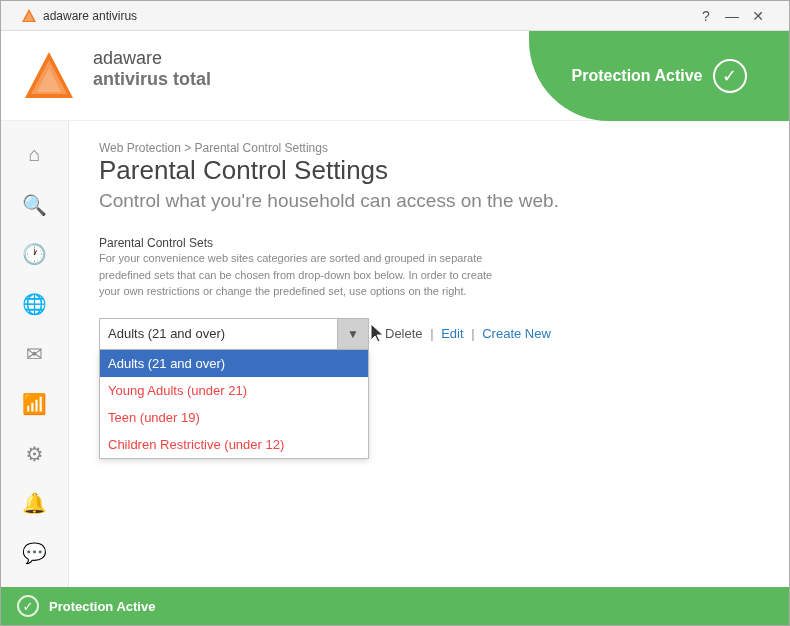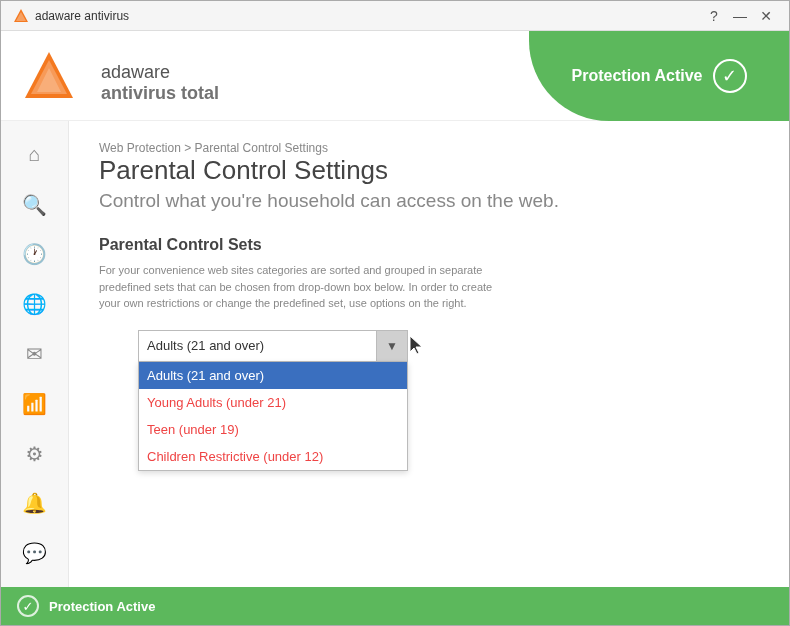--- a/index.html
+++ b/index.html
@@ -23,21 +23,21 @@
       position: relative;
     }
 
     
     .title-bar {
       height: 30px;
       background: #f5f5f5;
       border-bottom: 1px solid #ddd;
       display: flex;
       align-items: center;
-      padding: 0 12px;
+      padding: 0 20px;
       flex-shrink: 0;
     }
     .title-bar-icon {
       width: 16px;
       height: 16px;
       margin-right: 6px;
     }
     .title-bar-text {
       font-size: 12px;
       color: #333;
@@ -74,22 +74,22 @@
       background: #fff;
       display: flex;
       align-items: center;
       padding: 0 20px;
       border-bottom: 1px solid #eee;
       position: relative;
       flex-shrink: 0;
     }
     .logo-area {
       display: flex;
-      align-items: flex-end;
-      gap: 24px;
+      align-items: flex-start;
+      gap: 16px;
     }
     .logo-text {
       display: flex;
       flex-direction: column;
     }
     .logo-adaware {
       font-size: 18px;
       color: #555;
       font-weight: 400;
     }
@@ -191,40 +191,38 @@
       margin-bottom: 4px;
     }
     .page-subtitle {
       font-size: 19px;
       color: #888;
       margin-bottom: 24px;
     }
 
     
     .section-title {
-      font-size: 16px;
+      font-size: 12px;
       color: #444;
-      font-weight: 700;
-      margin-bottom: 8px;
+      font-weight: 400;
     }
     .section-desc {
       font-size: 11px;
       color: #888;
       line-height: 1.5;
       margin-bottom: 18px;
       max-width: 400px;
     }
 
     
     .dropdown-row {
       display: flex;
       align-items: center;
       gap: 16px;
       position: relative;
-      margin-left: 39px;
     }
 
     .dropdown-container {
       position: relative;
       width: 270px;
     }
 
     .dropdown-select {
       width: 270px;
       height: 32px;
@@ -437,20 +435,27 @@
               </div>
 
               <div class="cursor-indicator">
                 <svg viewBox="0 0 18 24" width="18" height="24">
                   <path d="M2,2 L2,18 L6,14 L9,20 L11,19 L8,13 L14,13 Z" fill="#333" stroke="#fff" stroke-width="1"></path>
                 </svg>
               </div>
             </div>
           </div>
 
+          <div class="dropdown-actions">
+            <a style="color:#555; text-decoration:none;">Delete</a>
+            <span> | </span>
+            <a>Edit</a>
+            <span> | </span>
+            <a>Create New</a>
+          </div>
         </div>
 
       </div>
     </div>
 
     <div class="app-footer">
       <div class="footer-check">✓</div>
       <span class="footer-text">Protection Active</span>
     </div>
 

